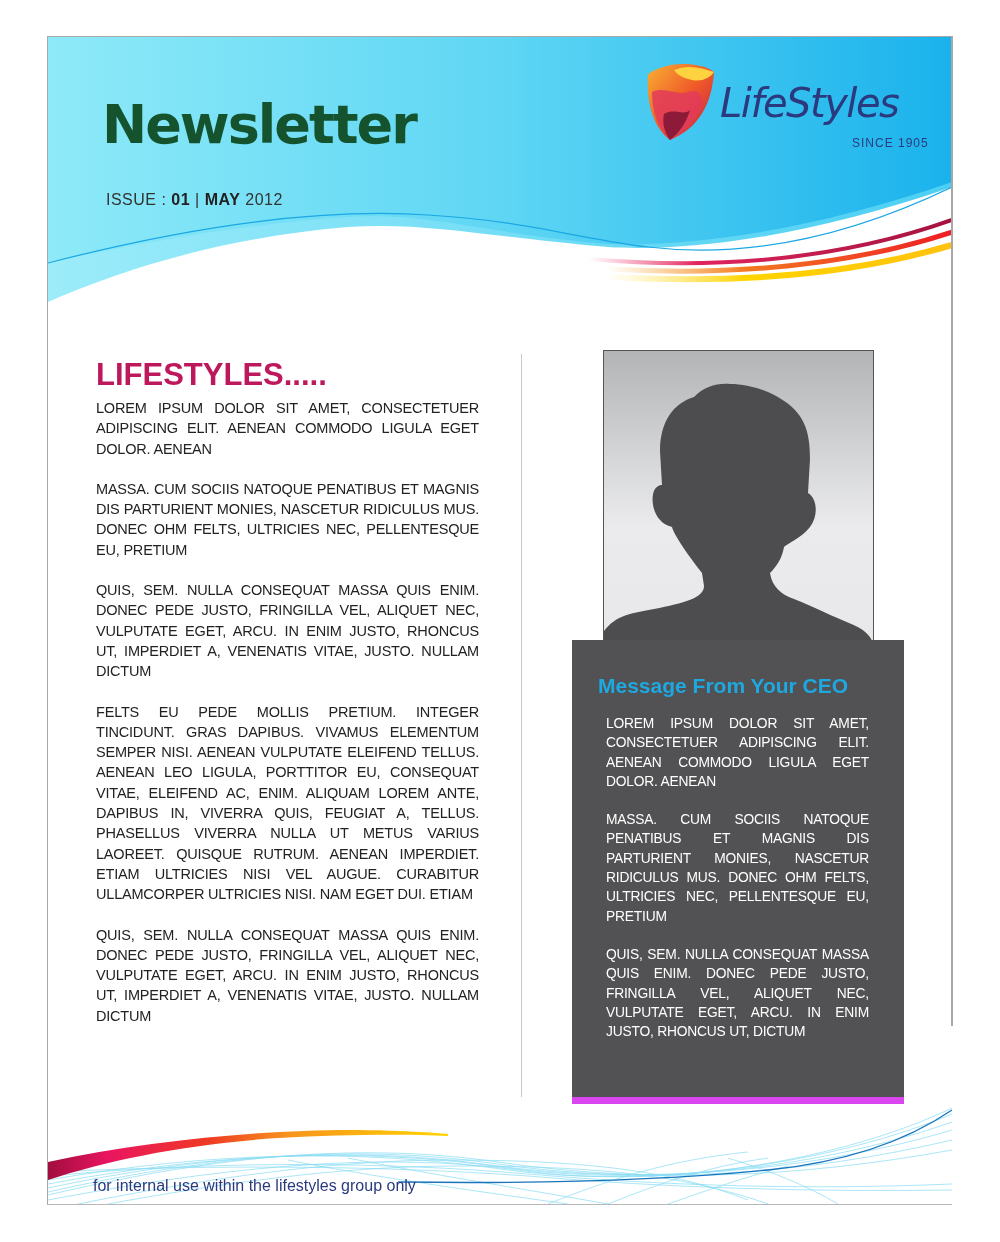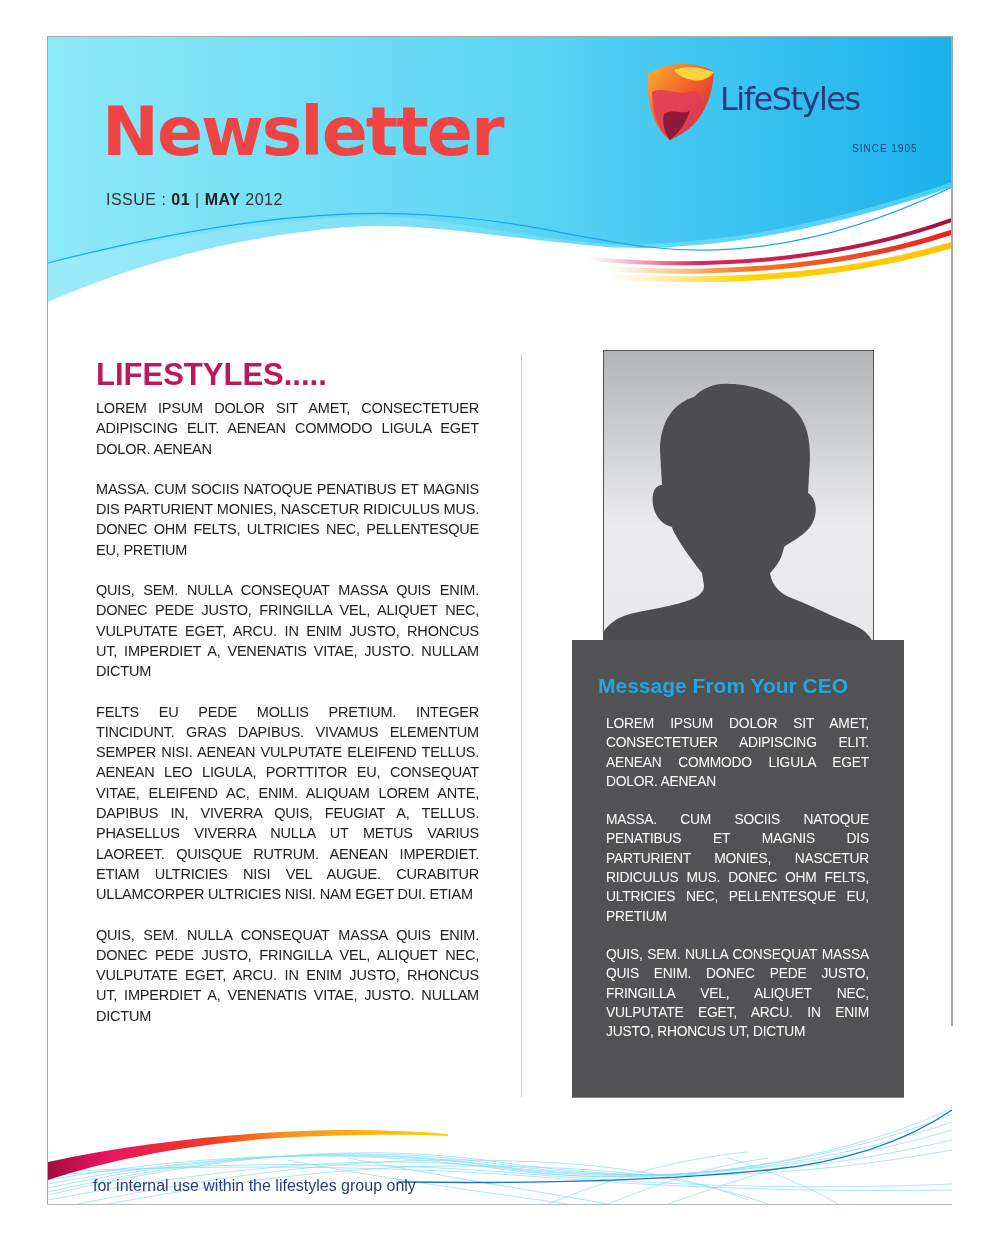--- a/index.html
+++ b/index.html
@@ -3,32 +3,32 @@
 <meta charset="utf-8">
 <style>
   html,body{margin:0;padding:0;background:#fff;}
   body{width:1000px;height:1242px;position:relative;overflow:hidden;font-family:"Liberation Sans",sans-serif;}
   .page{position:absolute;left:48px;top:37px;width:904px;height:1168px;background:#fff;}
   .border-left{position:absolute;left:47px;top:36px;width:1px;height:1169px;background:#a8a8a8;}
   .border-top{position:absolute;left:47px;top:36px;width:905px;height:1px;background:#a8a8a8;}
   .border-right{position:absolute;left:951px;top:36px;width:2px;height:990px;background:#a8a8a8;}
   .border-bottom{position:absolute;left:47px;top:1204px;width:905px;height:1px;background:#b8b8b8;}
   .header-svg{position:absolute;left:48px;top:37px;}
-  .title{position:absolute;left:102px;top:98px;font-family:"DejaVu Sans",sans-serif;font-weight:bold;font-size:68px;color:#ef4444;letter-spacing:-2px;line-height:1;}
+  .title{position:absolute;left:102px;top:98px;font-family:"DejaVu Sans",sans-serif;font-weight:bold;font-size:54px;color:#14532d;letter-spacing:-2px;line-height:1;}
   .issue{position:absolute;left:106px;top:191px;font-size:16px;color:#333;letter-spacing:0.5px;}
   .issue b{color:#222;}
   .logo{position:absolute;left:644px;top:62px;}
-  .logo-text{position:absolute;left:720px;top:80px;font-size:32px;color:#2b3a7e;letter-spacing:-1.5px;font-family:"DejaVu Sans",sans-serif;font-weight:normal;}
-  .logo-sub{position:absolute;left:852px;top:136px;font-size:10px;color:#2b3a7e;letter-spacing:1px;margin-top:7px;}
+  .logo-text{position:absolute;left:720px;top:80px;font-size:40px;color:#2b3a7e;letter-spacing:-1.5px;font-family:"DejaVu Sans",sans-serif;font-weight:normal;font-style:italic;}
+  .logo-sub{position:absolute;left:852px;top:136px;font-size:12px;color:#2b3a7e;letter-spacing:1px;}
   .left-col{position:absolute;left:96px;top:358px;width:383px;}
   .left-title{font-size:31px;font-weight:bold;color:#be185d;margin:0 0 6px 0;line-height:34px;}
   .left-col p{margin:0 0 20px 0;font-size:14.5px;line-height:20.3px;color:#222;text-align:justify;text-align-last:left;letter-spacing:-0.2px;}
   .divider{position:absolute;left:521px;top:354px;width:1px;height:743px;background:#c8c8c8;}
   .photo{position:absolute;left:603px;top:350px;width:269px;height:292px;border:1px solid #555;background:linear-gradient(#b3b4b6 0%,#d8d9da 40%,#ebebed 60%,#e8e8ea 100%);overflow:hidden;}
-  .ceo-box{position:absolute;left:572px;top:640px;width:332px;height:457px;background:#525254;border-bottom:1px solid #d946ef;}
+  .ceo-box{position:absolute;left:572px;top:640px;width:332px;height:457px;background:#525254;border-bottom:7px solid #d946ef;}
   .ceo-title{position:absolute;left:26px;top:34px;font-size:21px;font-weight:bold;color:#1ea8e0;margin:0;white-space:nowrap;}
   .ceo-text{position:absolute;left:34px;top:74px;width:263px;}
   .ceo-text p{margin:0 0 19px 0;font-size:13.8px;line-height:19.3px;color:#fff;text-align:justify;text-align-last:left;letter-spacing:-0.2px;}
   .footer-svg{position:absolute;left:48px;top:1100px;}
   .footer-text{position:absolute;left:93px;top:1177px;font-size:16px;color:#2b3a7e;}
 </style>
 </head>
 <body>
 
 <div class="page"></div>

